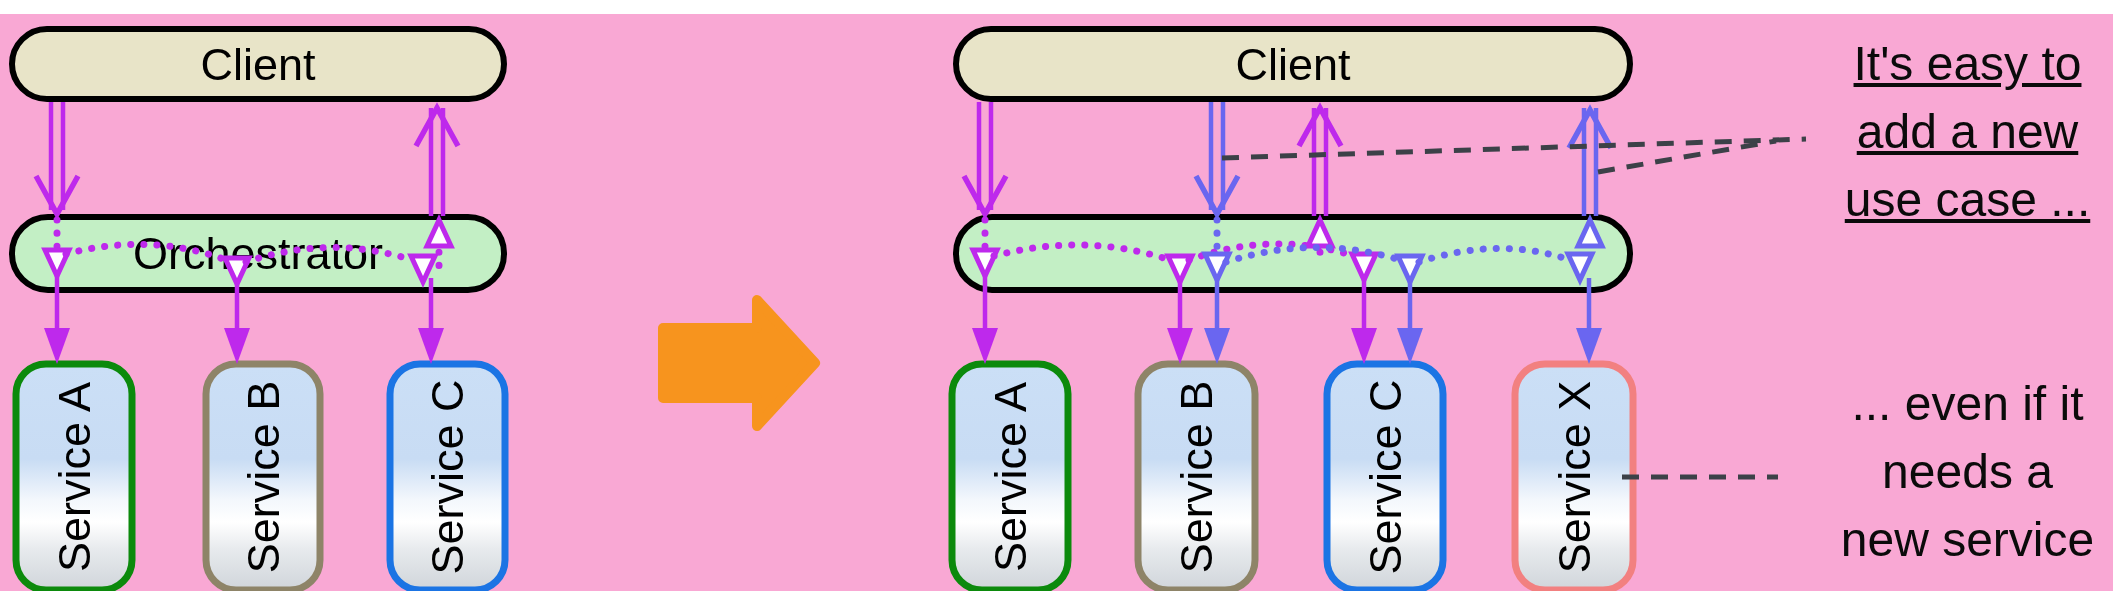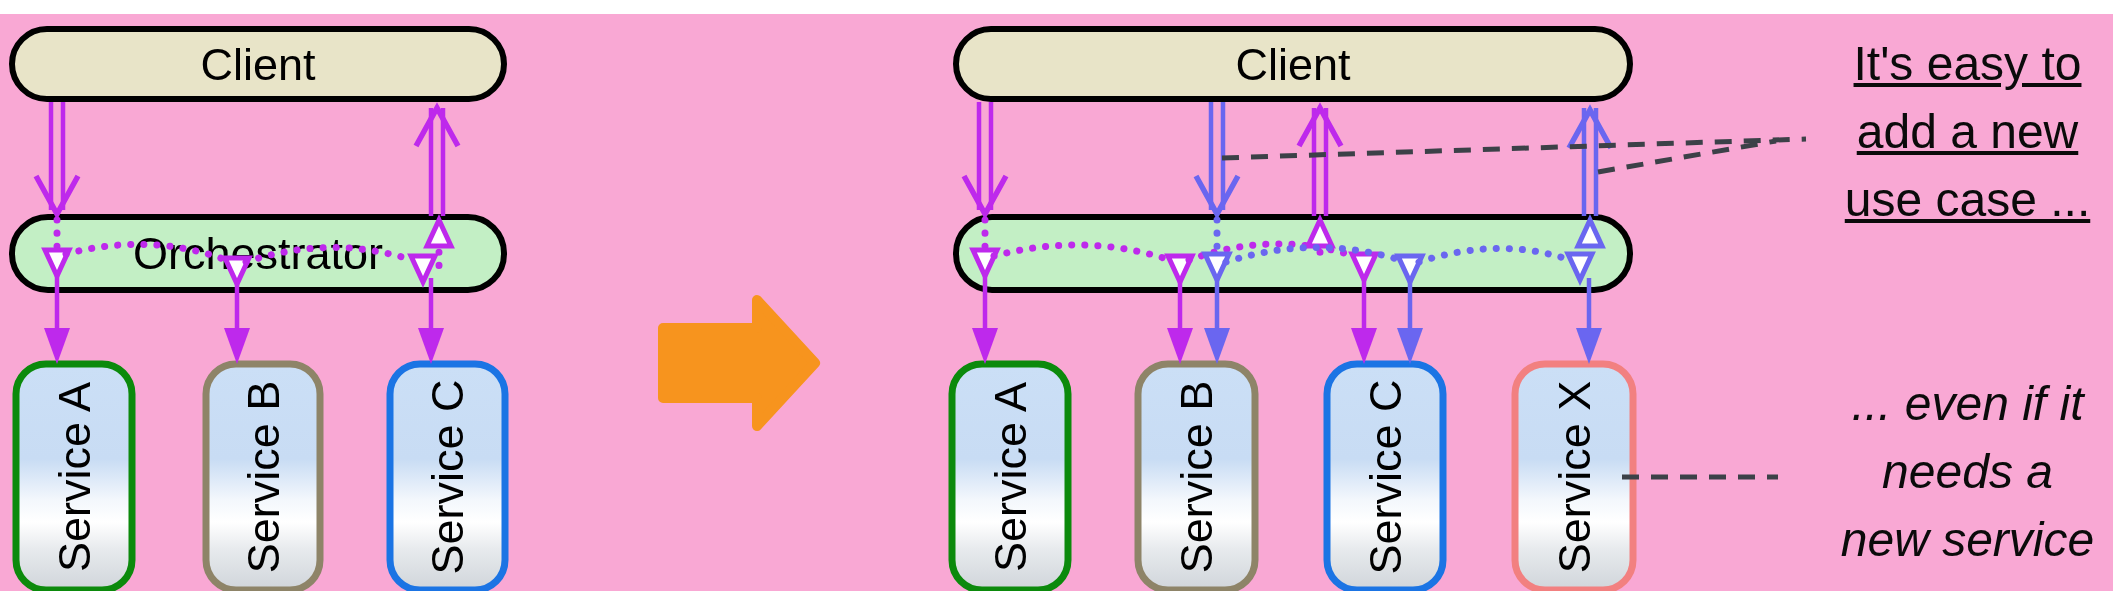--- a/index.html
+++ b/index.html
@@ -23,21 +23,21 @@
   .sline{fill:none;stroke-width:4.5;}
   .dots{fill:none;stroke-width:7;stroke-linecap:round;stroke-dasharray:0.1 13;}
   .tri{fill:#ffffff;stroke-width:5;stroke-linejoin:miter;}
   .orange{fill:var(--transform-arrow);stroke:var(--transform-arrow);stroke-width:10;stroke-linejoin:round;}
   .note-line{fill:none;stroke:var(--note-dash);stroke-width:5;stroke-dasharray:17 12;}
 
   
   .note{position:absolute;width:291px;white-space:pre-line;text-align:center;
         font-size:48px;line-height:1.42;color:#0b0b0b;}
   .note-top{left:1822px;top:16px;text-decoration:underline;}
-  .note-bottom{left:1822px;top:356px;font-style:italic;}
+  .note-bottom{left:1822px;top:356px;}
 </style>
 </head>
 <body>
 
 <div class="canvas">
 <svg width="2113" height="591" viewBox="0 0 2113 591">
   <defs>
     <linearGradient id="svcGrad" x1="0" y1="0" x2="0" y2="1">
       <stop offset="0" stop-color="#cbdff6"></stop>
       <stop offset="0.42" stop-color="#c8dcf4"></stop>

